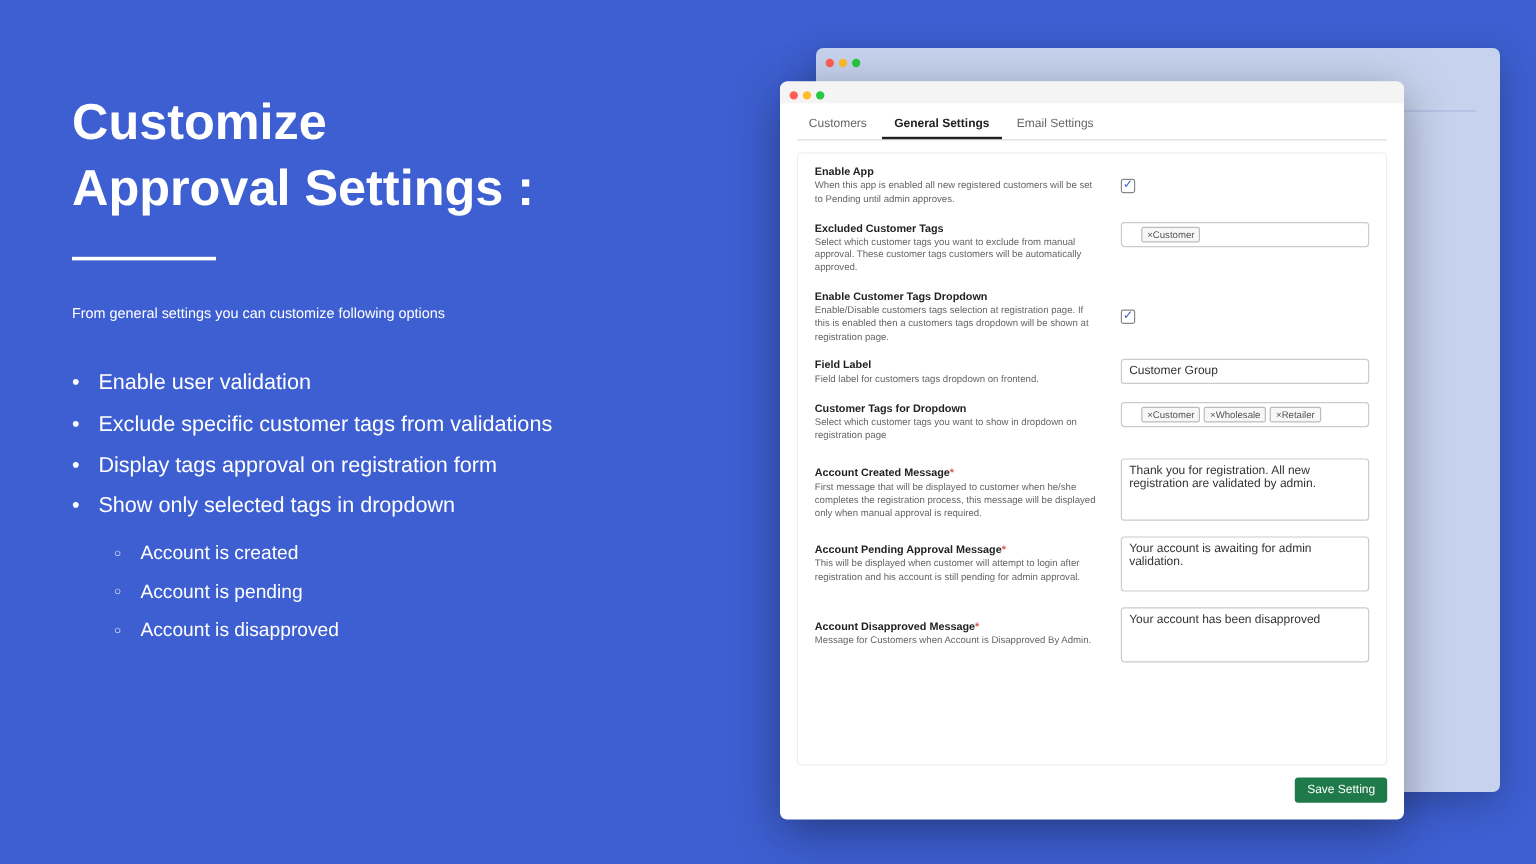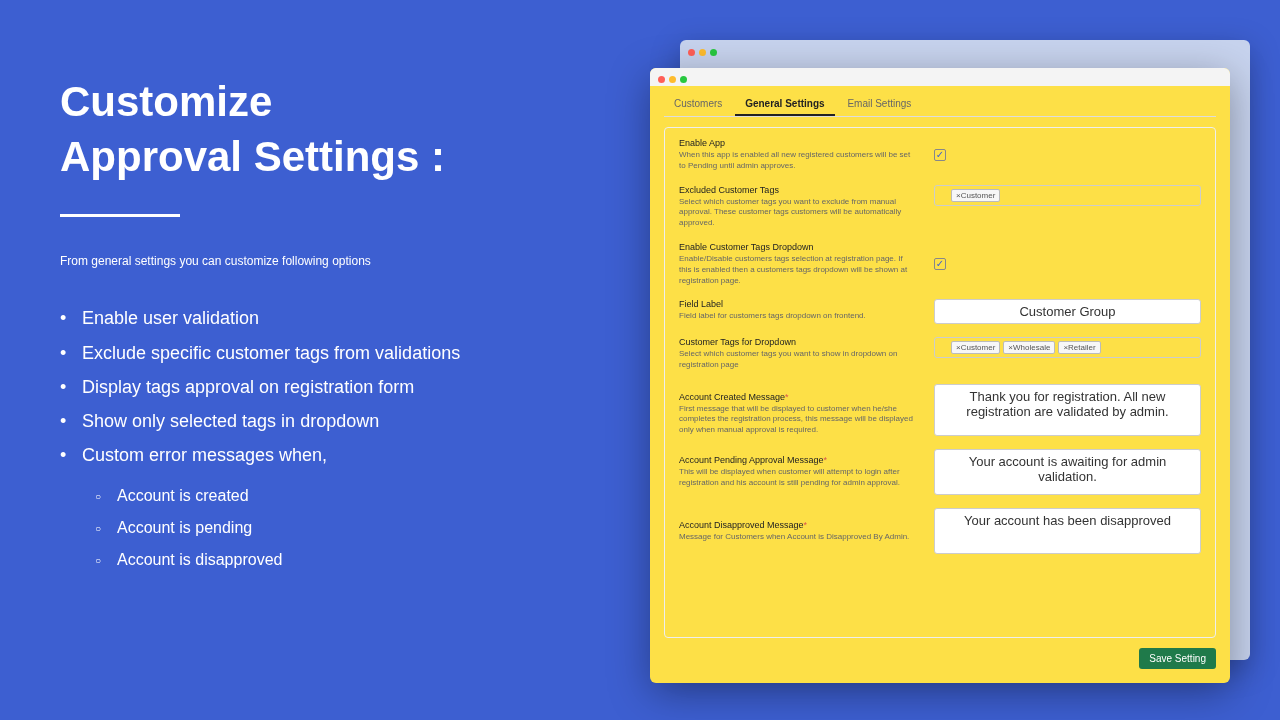--- a/index.html
+++ b/index.html
@@ -76,23 +76,23 @@
   .dot.r{background:#ff5f57}.dot.y{background:#febc2e}.dot.g{background:#28c840}
   .back .tabs { margin: 8px 20px 0; border-bottom:1px solid #aab9de; font-size:10px; color:#4a5a7f;}
   .back .tabs span { display:inline-block; padding: 6px 10px 5px; }
   .back .tabs .active { color:#1a2a4f; border-bottom:2px solid #1a2a4f; font-weight:600;}
 
   
   .window.front {
     position: absolute;
     left: 650px;
     top: 68px;
-    width: 580px;
+    width: 520px;
     height: 615px;
-    background: #fde047;
+    background: #ffffff;
     border-radius: 6px;
     box-shadow: 0 10px 40px rgba(0,0,0,.35);
     display:flex;
     flex-direction: column;
   }
   .front .titlebar { background:#f4f4f4; border-radius:6px 6px 0 0; height:18px;}
   .front .tabs {
     margin: 6px 14px 0;
     border-bottom: 1px solid #ddd;
     font-size: 10px;
@@ -108,39 +108,39 @@
     padding: 10px 14px;
     font-size: 9px;
     color:#222;
     display:flex;
     flex-direction:column;
     gap: 13px;
   }
   .row { display:flex; gap: 20px; }
   .row .label-col { width: 235px; }
   .row .field-col { flex:1; display:flex; align-items:flex-start;}
-  .label-col .title { font-weight:400; font-size:9px; margin-bottom:2px;}
+  .label-col .title { font-weight:700; font-size:9px; margin-bottom:2px;}
   .label-col .desc { color:#666; font-size:8px; line-height:1.35;}
   .req { color:#d9534f; }
   .checkbox {
     width:12px;height:12px;border:1px solid #888;border-radius:2px;
     display:inline-flex;align-items:center;justify-content:center;
     color:#3d5fd1;font-size:10px;line-height:1;
   }
   .tagbox {
     width:100%; border:1px solid #ccc;border-radius:3px; padding:3px 16px; min-height:20px;
     display:flex; gap:3px; flex-wrap:wrap; align-items:center;
   }
   .tag {
     border:1px solid #bbb; border-radius:2px; padding:1px 4px; font-size:8px; color:#555;
     background:#f7f7f7;
   }
   .textinput {
-    width:100%; border:1px solid #ccc;border-radius:3px; padding:4px 6px; font-size:13px;
-    color:#333; background:#fff; min-height:20px;text-align:center;
+    width:100%; border:1px solid #ccc;border-radius:3px; padding:4px 6px; font-size:10px;
+    color:#333; background:#fff; min-height:20px;
   }
   .textarea { min-height:52px; }
   .textarea2 { min-height:46px; }
   .footer { display:flex; justify-content:flex-end; padding: 0 14px 14px;}
   .save-btn {
     background:#1f7a4a; color:#fff; border:none; border-radius:3px;
     font-size:10px; padding:5px 10px; cursor:pointer;
   }
 </style>
 </head>
@@ -151,21 +151,20 @@
     <span>Customize</span><br>
     <span>Approval Settings :</span>
   </h1>
   <div class="hr"></div>
   <p class="subtitle">From general settings you can customize following options</p>
   <ul class="bullets">
     <li>Enable user validation</li>
     <li>Exclude specific customer tags from validations</li>
     <li>Display tags approval on registration form</li>
     <li>Show only selected tags in dropdown</li>
-    <li>Custom error messages when,</li>
   </ul>
   <ul class="sub-bullets">
     <li>Account is created</li>
     <li>Account is pending</li>
     <li>Account is disapproved</li>
   </ul>
 </div>
 
 <div class="window back">
   <div class="titlebar">

